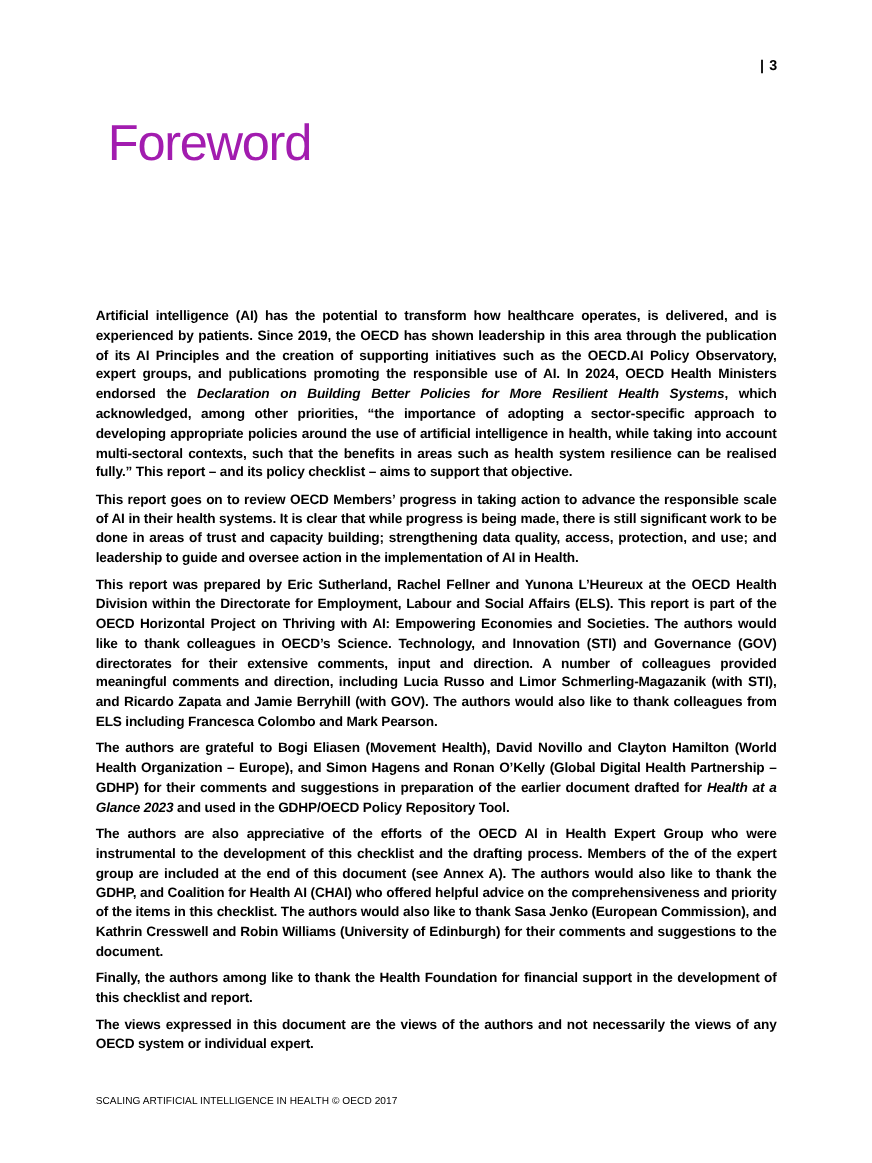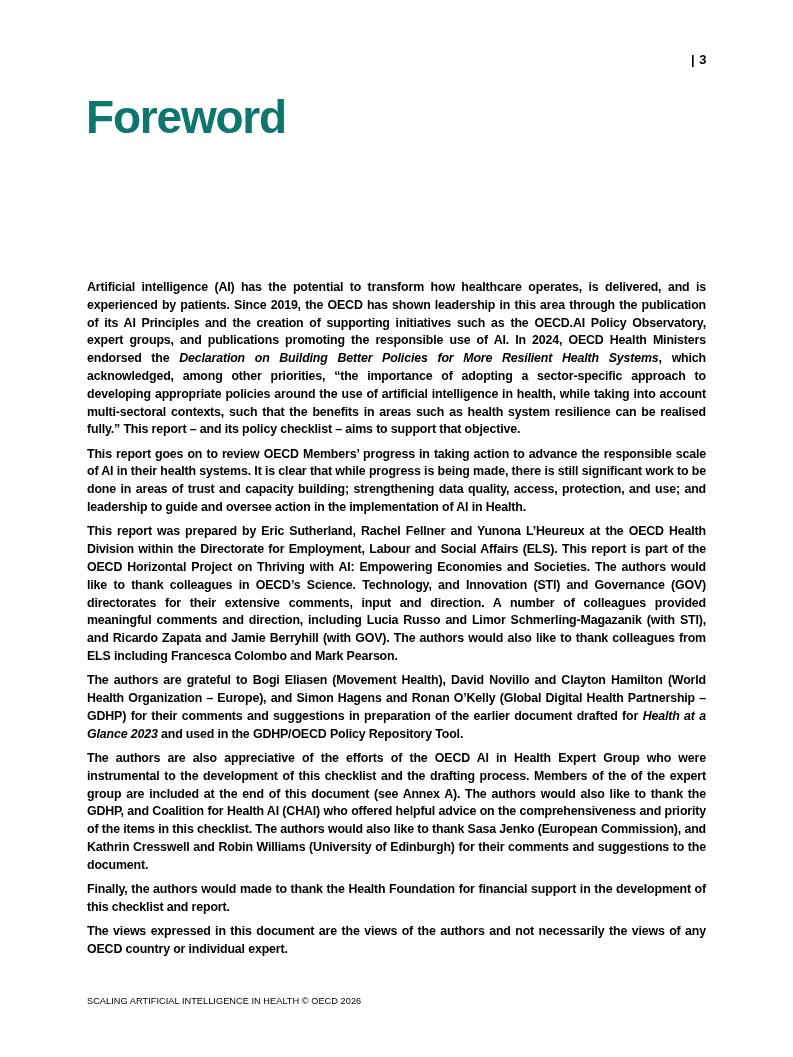--- a/index.html
+++ b/index.html
@@ -20,24 +20,24 @@
       top: 52px;
       right: 86px;
       font-size: 13px;
       font-weight: bold;
       letter-spacing: 0.5px;
     }
     .page-title {
       position: absolute;
       top: 92px;
       left: 86px;
-      margin: 0;
+      margin: 12px;
       font-size: 46px;
-      font-weight: bold;
-      color: #0f766e;
+      font-weight: normal;
+      color: #a21caf;
       letter-spacing: -1.2px;
       line-height: 1.1;
     }
     .body-text {
       position: absolute;
       top: 279px;
       left: 87px;
       width: 619px;
     }
     .body-text p {
@@ -65,17 +65,17 @@
 <div class="page-number">| 3</div>
 
 <h1 class="page-title">Foreword</h1>
 
 <div class="body-text">
   <p><span>Artificial intelligence (AI) has the potential to transform how healthcare operates, is delivered, and is experienced by patients. Since 2019, the OECD has shown leadership in this area through the publication of its AI Principles and the creation of supporting initiatives such as the OECD.AI Policy Observatory, expert groups, and publications promoting the responsible use of AI. In 2024, OECD Health Ministers endorsed the </span><em>Declaration on Building Better Policies for More Resilient Health Systems</em><span>, which acknowledged, among other priorities, “the importance of adopting a sector-specific approach to developing appropriate policies around the use of artificial intelligence in health, while taking into account multi-sectoral contexts, such that the benefits in areas such as health system resilience can be realised fully.” This report – and its policy checklist – aims to support that objective.</span></p>
   <p>This report goes on to review OECD Members’ progress in taking action to advance the responsible scale of AI in their health systems. It is clear that while progress is being made, there is still significant work to be done in areas of trust and capacity building; strengthening data quality, access, protection, and use; and leadership to guide and oversee action in the implementation of AI in Health.</p>
   <p>This report was prepared by Eric Sutherland, Rachel Fellner and Yunona L’Heureux at the OECD Health Division within the Directorate for Employment, Labour and Social Affairs (ELS). This report is part of the OECD Horizontal Project on Thriving with AI: Empowering Economies and Societies. The authors would like to thank colleagues in OECD’s Science. Technology, and Innovation (STI) and Governance (GOV) directorates for their extensive comments, input and direction. A number of colleagues provided meaningful comments and direction, including Lucia Russo and Limor Schmerling-Magazanik (with STI), and Ricardo Zapata and Jamie Berryhill (with GOV). The authors would also like to thank colleagues from ELS including Francesca Colombo and Mark Pearson.</p>
   <p><span>The authors are grateful to Bogi Eliasen (Movement Health), David Novillo and Clayton Hamilton (World Health Organization – Europe), and Simon Hagens and Ronan O’Kelly (Global Digital Health Partnership – GDHP) for their comments and suggestions in preparation of the earlier document drafted for </span><em>Health at a Glance 2023</em><span> and used in the GDHP/OECD Policy Repository Tool.</span></p>
   <p>The authors are also appreciative of the efforts of the OECD AI in Health Expert Group who were instrumental to the development of this checklist and the drafting process. Members of the of the expert group are included at the end of this document (see Annex A). The authors would also like to thank the GDHP, and Coalition for Health AI (CHAI) who offered helpful advice on the comprehensiveness and priority of the items in this checklist. The authors would also like to thank Sasa Jenko (European Commission), and Kathrin Cresswell and Robin Williams (University of Edinburgh) for their comments and suggestions to the document.</p>
-  <p>Finally, the authors would made to thank the Health Foundation for financial support in the development of this checklist and report.</p>
-  <p>The views expressed in this document are the views of the authors and not necessarily the views of any OECD country or individual expert.</p>
+  <p>Finally, the authors among like to thank the Health Foundation for financial support in the development of this checklist and report.</p>
+  <p>The views expressed in this document are the views of the authors and not necessarily the views of any OECD system or individual expert.</p>
 </div>
 
-<div class="footer">SCALING ARTIFICIAL INTELLIGENCE IN HEALTH © OECD 2026</div>
+<div class="footer">SCALING ARTIFICIAL INTELLIGENCE IN HEALTH © OECD 2017</div>
 
 </body></html>

